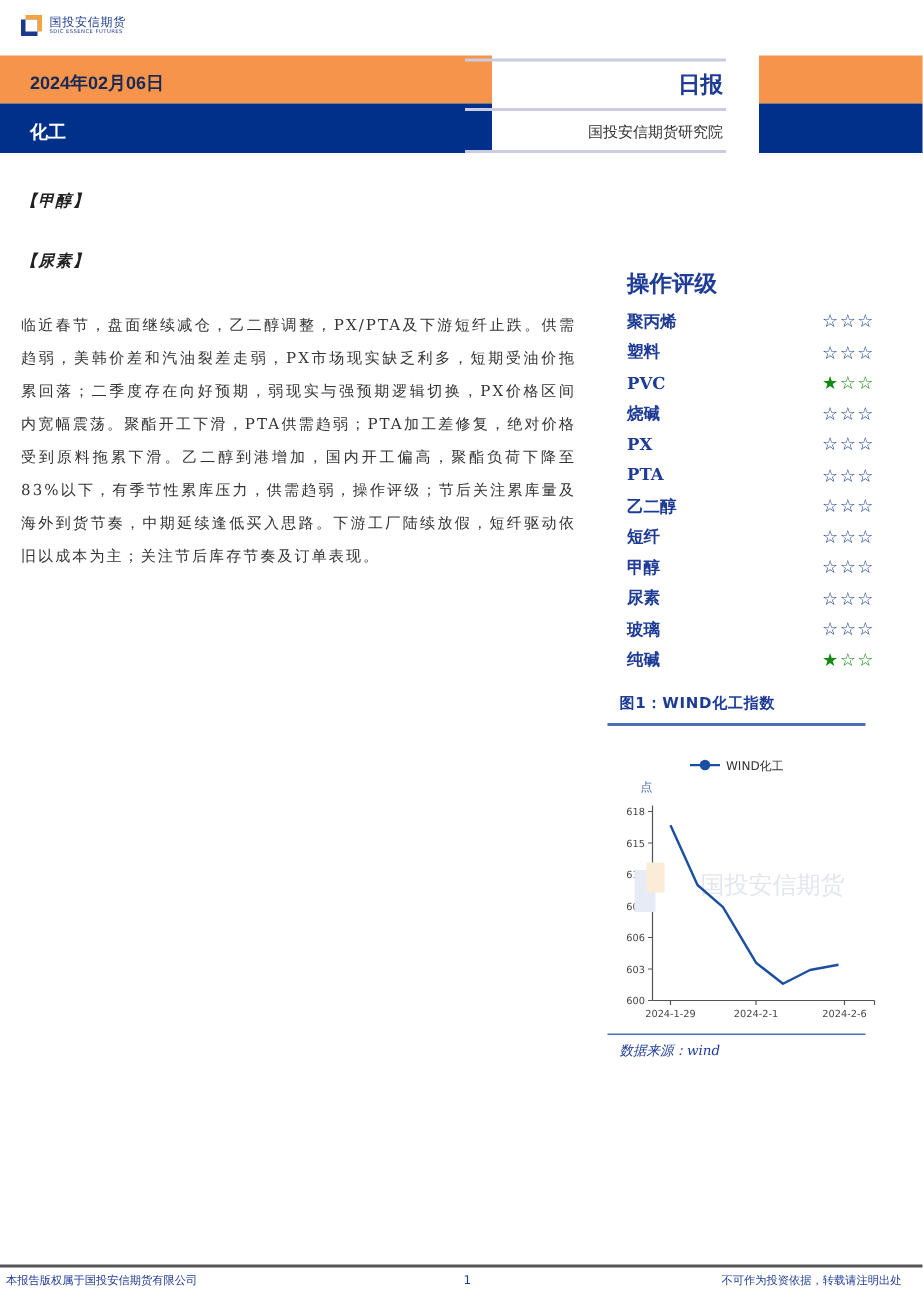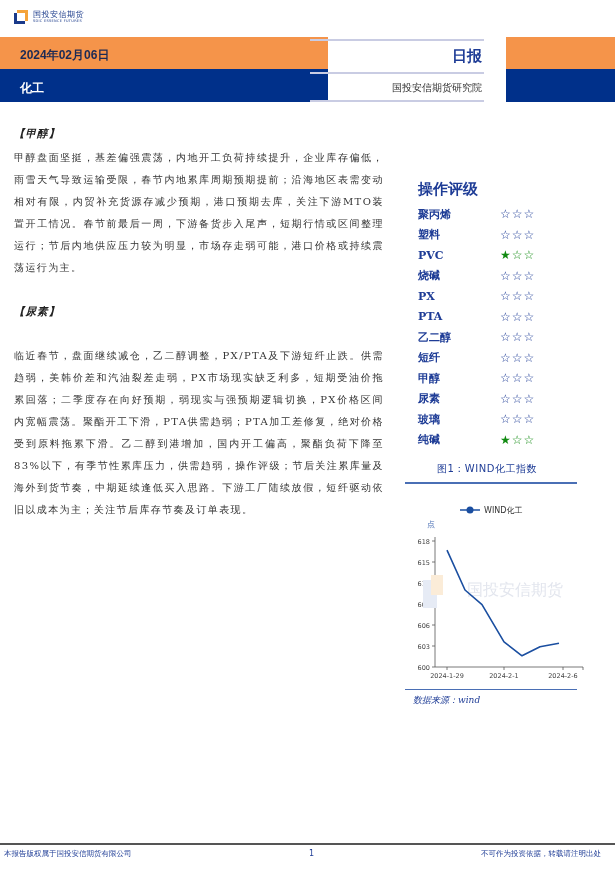--- a/index.html
+++ b/index.html
@@ -24,28 +24,28 @@
   .report-type { position: absolute; right: 2px; top: 8px; font-size: 15px; font-weight: bold; color: #1e3c96; }
   .institute { position: absolute; right: 2px; top: 42px; font-size: 10px; color: #333; }
 
   .left-col { position: absolute; left: 14px; top: 127px; width: 370px; }
   .section { margin-bottom: 20px; }
   .section-title { font-size: 10.5px; font-weight: bold; color: #222; letter-spacing: 1px; margin-bottom: 6px; font-family: "DejaVu Serif", serif; font-style: italic; }
   .section-body { font-size: 10px; line-height: 22px; color: #333; letter-spacing: 1.4px; text-align: justify; font-family: "DejaVu Serif", serif; }
 
   .right-col { position: absolute; left: 418px; top: 180px; width: 180px; }
   .rating-head { font-size: 15px; font-weight: bold; color: #1e3c96; margin-bottom: 5px; font-family: "DejaVu Serif", serif; }
-  .rating-row { display: flex; height: 20.5px; align-items: center; }
+  .rating-row { display: flex; height: 20.5px; align-items: center; gap: 48px; }
   .rating-name { width: 82px; font-size: 11px; font-weight: bold; color: #1e3c96; font-family: "DejaVu Serif", serif; }
   .stars { display: flex; gap: 1px; }
   .star { font-size: 12px; line-height: 1; color: #1e3c96; }
   .star.filled { color: #118a11; }
   .star.empty-green { color: #118a11; }
 
-  .fig-title { position: absolute; left: 413px; top: 462px; font-size: 10px; font-weight: normal; color: #1e3c96; letter-spacing: 0.5px; margin-left: 24px; }
+  .fig-title { position: absolute; left: 413px; top: 462px; font-size: 10px; font-weight: bold; color: #1e3c96; letter-spacing: 0.5px; }
   .fig-rule { position: absolute; left: 405px; top: 482px; width: 172px; height: 2px; background: #4a6fb5; }
   .chart { position: absolute; left: 405px; top: 495px; width: 200px; height: 195px; }
   .chart-bottom-rule { position: absolute; left: 405px; top: 689px; width: 172px; height: 1px; background: #4a6fb5; }
   .source { position: absolute; left: 413px; top: 694px; font-size: 9px; color: #1e3c96; font-style: italic; font-family: "DejaVu Serif", serif; }
 
   .footer-rule { position: absolute; left: 0; top: 843px; width: 615px; height: 2px; background: #555; }
   .footer-left { position: absolute; left: 4px; top: 849px; font-size: 7.5px; color: #1e3c96; }
   .footer-page { position: absolute; left: 309px; top: 849px; font-size: 8px; color: #1e3c96; }
   .footer-right { position: absolute; right: 14px; top: 849px; font-size: 7.5px; color: #1e3c96; }
 </style>
@@ -75,21 +75,20 @@
   <div class="line" style="top:0"></div>
   <div class="report-type">日报</div>
   <div class="line" style="top:33px"></div>
   <div class="institute">国投安信期货研究院</div>
   <div class="line" style="top:61px"></div>
 </div>
 
 <div class="left-col">
   <div class="section" style="margin-bottom:18px">
     <div class="section-title">【甲醇】</div>
-    <div class="section-body">甲醇盘面坚挺，基差偏强震荡，内地开工负荷持续提升，企业库存偏低，雨雪天气导致运输受限，春节内地累库周期预期提前；沿海地区表需变动相对有限，内贸补充货源存减少预期，港口预期去库，关注下游MTO装置开工情况。春节前最后一周，下游备货步入尾声，短期行情或区间整理运行；节后内地供应压力较为明显，市场存走弱可能，港口价格或持续震荡运行为主。</div>
   </div>
   <div class="section" style="margin-top:26px">
     <div class="section-title">【尿素】</div>
   </div>
   <div class="section" style="margin-top:26px">
     <div class="section-body">临近春节，盘面继续减仓，乙二醇调整，PX/PTA及下游短纤止跌。供需趋弱，美韩价差和汽油裂差走弱，PX市场现实缺乏利多，短期受油价拖累回落；二季度存在向好预期，弱现实与强预期逻辑切换，PX价格区间内宽幅震荡。聚酯开工下滑，PTA供需趋弱；PTA加工差修复，绝对价格受到原料拖累下滑。乙二醇到港增加，国内开工偏高，聚酯负荷下降至83%以下，有季节性累库压力，供需趋弱，操作评级；节后关注累库量及海外到货节奏，中期延续逢低买入思路。下游工厂陆续放假，短纤驱动依旧以成本为主；关注节后库存节奏及订单表现。</div>
   </div>
 </div>
 
 <div class="right-col">

